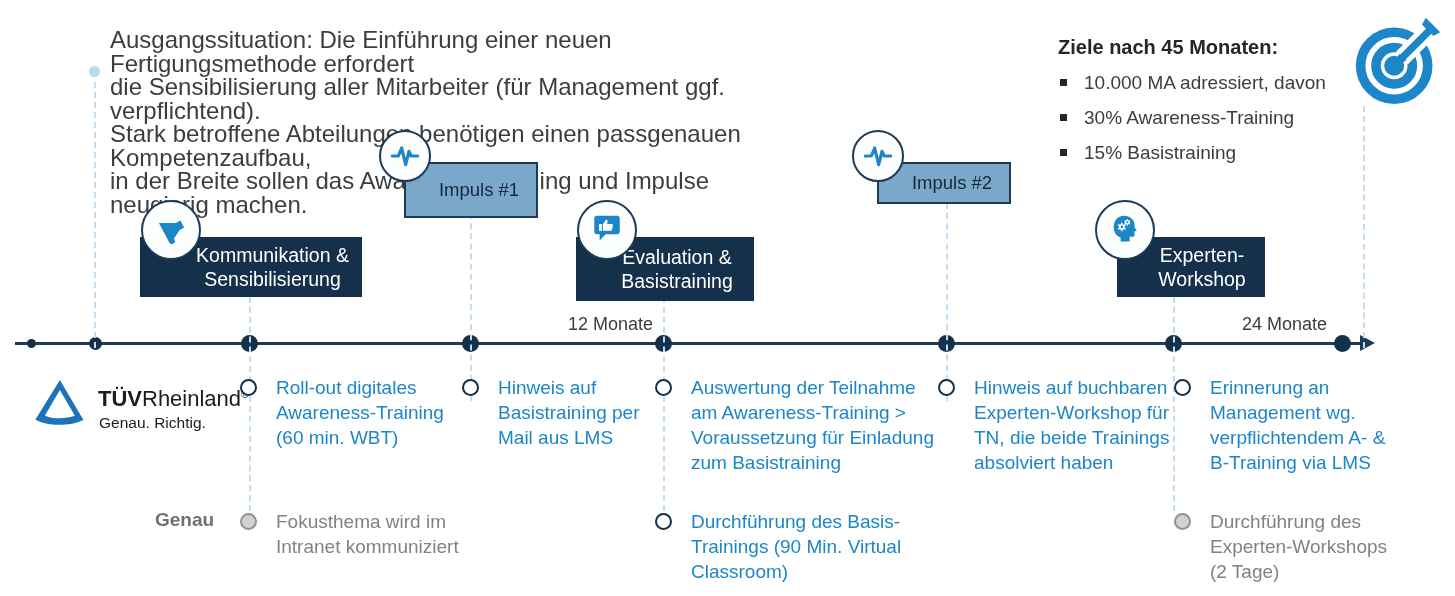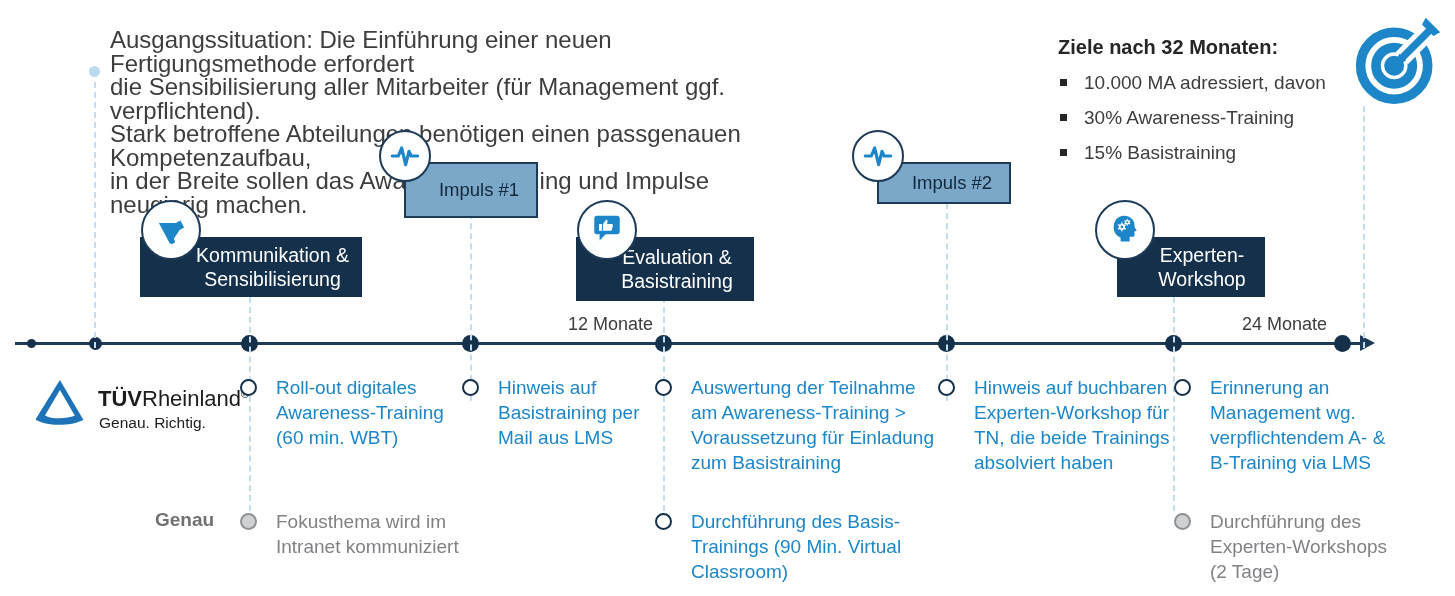--- a/index.html
+++ b/index.html
@@ -95,21 +95,21 @@
 
 <div class="canvas">
 
   <div id="intro-dot"></div>
   <div id="intro-text" class="pre">Ausgangssituation: Die Einführung einer neuen Fertigungsmethode erfordert
 die Sensibilisierung aller Mitarbeiter (für Management ggf. verpflichtend).
 Stark betroffene Abteilungen benötigen einen passgenauen Kompetenzaufbau,
 in der Breite sollen das Awareness-Training und Impulse neugierig machen.</div>
 
   <div id="goals">
-    <div id="goals-title">Ziele nach 32 Monaten:</div>
+    <div id="goals-title">Ziele nach 45 Monaten:</div>
     <div class="goal-item">10.000 MA adressiert, davon</div>
     <div class="goal-item">30% Awareness-Training</div>
     <div class="goal-item">15% Basistraining</div>
   </div>
 
   <div id="target">
     <svg viewBox="0 0 48 48" width="92" height="92">
       <g fill="none" stroke="#1c86c8">
         <circle cx="22" cy="27" r="17.5" stroke-width="5"></circle>
         <circle cx="22" cy="27" r="9.5" stroke-width="5"></circle>

